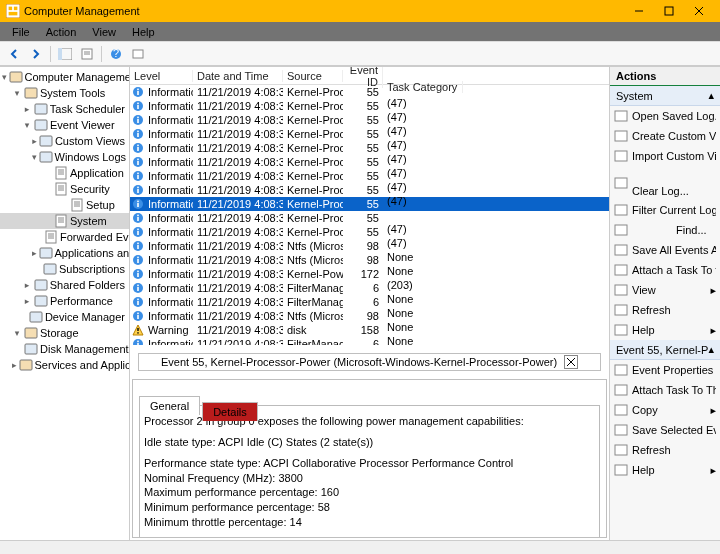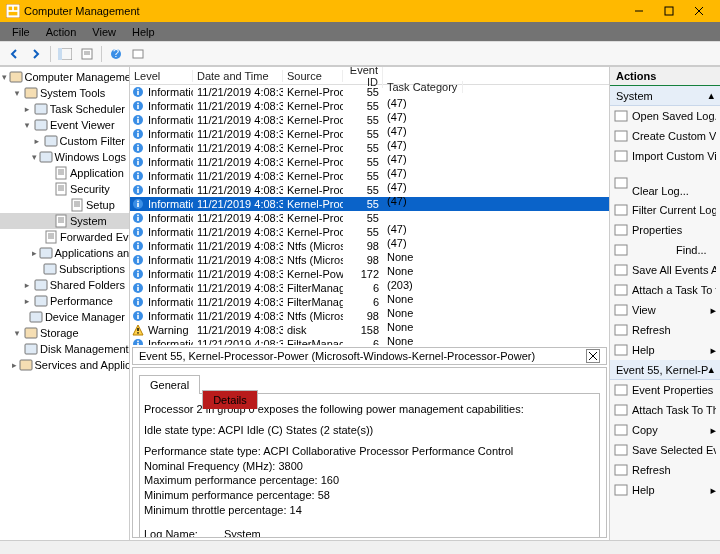--- a/index.html
+++ b/index.html
@@ -22,26 +22,26 @@
 .ticon{width:14px;height:14px;margin:0 2px;flex:none;}
 .center { flex:1; display:flex; flex-direction:column; background:#fff; overflow:hidden; border-right:1px solid #ccc;}
 .grid-head { display:flex; background:#fff; border-bottom:1px solid #ddd; height:18px; align-items:center;}
 .gh { border-right:1px solid #eee; padding:0 4px; color:#222; }
 .c-level{width:63px;}.c-dt{width:90px;}.c-src{width:60px;}.c-eid{width:40px;text-align:right;}.c-tc{width:80px;margin-top:22px;}
 .grid-body { overflow:auto; flex:0 0 260px;}
 .row { display:flex; height:14px; align-items:center; }
 .row.sel { background:#0a63c9; color:#fff; }
 .row .cell { padding:0 4px; overflow:hidden; white-space:nowrap; }
 .licon{width:12px;height:12px;margin-left:2px;flex:none;}
-.detail-head { background:#fff; border:1px solid #bfbfbf; margin:2px; display:flex;align-items:center;padding:2px 6px; height:18px;}
+.detail-head { background:#fff; border:1px solid #bfbfbf; margin:8px; display:flex;align-items:center;padding:2px 22px; height:18px;}
 .detail-head .spacer{flex:1;}
 .detail-head .x{width:14px;height:14px;display:flex;align-items:center;justify-content:center;border:1px solid #888;}
 .detail-body { flex:1; border:1px solid #bfbfbf; margin:0 2px 2px 2px; overflow:auto; background:#fff;}
 .tabs { display:flex; border-bottom:1px solid #bbb; margin:6px 6px 0 6px;}
-.tab { padding:3px 10px; border:1px solid #bbb; border-bottom:none; background:#fff; position:relative; top:1px; margin-right:2px;}
+.tab { padding:3px 10px; border:1px solid #bbb; border-bottom:none; background:#fff; position:relative; top:10px; margin-right:2px;}
 .tab.inactive { background:#b91c1c; top:16px;}
 .inner { border:1px solid #bbb; margin:0 6px 6px 6px; border-top:none; padding:8px 4px; line-height:1.35;}
 .proprow{display:flex;margin-top:1px;}
 .proprow .k{width:80px;}
 .proprow .v{width:140px;}
 .actions { width:110px; background:#f7f7f7; display:flex;flex-direction:column;}
 .actions .hdr{background:#f0f0f0;border-bottom:1px solid #15803d;padding:3px 6px;font-weight:600;}
 .actions .sec{background:#e6eef8;padding:3px 6px;border-bottom:1px solid #c9d7ea;display:flex;align-items:center;}
 .actions .sec .spacer{flex:1;}
 .actions .ai{display:flex;align-items:center;padding:3px 4px;gap:4px;cursor:default;}
@@ -153,21 +153,21 @@
         <svg class="ticon" viewBox="0 0 14 14">
           <rect x="1" y="2" width="12" height="10" rx="1" fill="#dfeaf5" stroke="#777"></rect>
         </svg>
         <span>Event Viewer</span>
       </div>
       <div class="tree-row" style="padding-left:32px">
         <span class="twisty">▸</span>
         <svg class="ticon" viewBox="0 0 14 14">
           <rect x="1" y="2" width="12" height="10" rx="1" fill="#dfeaf5" stroke="#777"></rect>
         </svg>
-        <span>Custom Filter</span>
+        <span>Custom Views</span>
       </div>
       <div class="tree-row" style="padding-left:32px">
         <span class="twisty">▾</span>
         <svg class="ticon" viewBox="0 0 14 14">
           <rect x="1" y="2" width="12" height="10" rx="1" fill="#dfeaf5" stroke="#777"></rect>
         </svg>
         <span>Windows Logs</span>
       </div>
       <div class="tree-row" style="padding-left:42px">
         <span class="twisty"></span>
@@ -586,26 +586,20 @@
         <div class="ai">
           <svg class="aicn" viewBox="0 0 14 14">
             <rect x="1" y="2" width="12" height="10" fill="#fff" stroke="#888"></rect>
           </svg>
           <span style="flex:1;overflow:hidden;white-space:nowrap;">Filter Current Log...</span>
         </div>
         <div class="ai">
           <svg class="aicn" viewBox="0 0 14 14">
             <rect x="1" y="2" width="12" height="10" fill="#fff" stroke="#888"></rect>
           </svg>
-          <span style="flex:1;overflow:hidden;white-space:nowrap;">Properties</span>
-        </div>
-        <div class="ai">
-          <svg class="aicn" viewBox="0 0 14 14">
-            <rect x="1" y="2" width="12" height="10" fill="#fff" stroke="#888"></rect>
-          </svg>
           <span style="flex:1;overflow:hidden;white-space:nowrap;padding-left:44px;">Find...</span>
         </div>
         <div class="ai">
           <svg class="aicn" viewBox="0 0 14 14">
             <rect x="1" y="2" width="12" height="10" fill="#fff" stroke="#888"></rect>
           </svg>
           <span style="flex:1;overflow:hidden;white-space:nowrap;">Save All Events As...</span>
         </div>
         <div class="ai">
           <svg class="aicn" viewBox="0 0 14 14">

